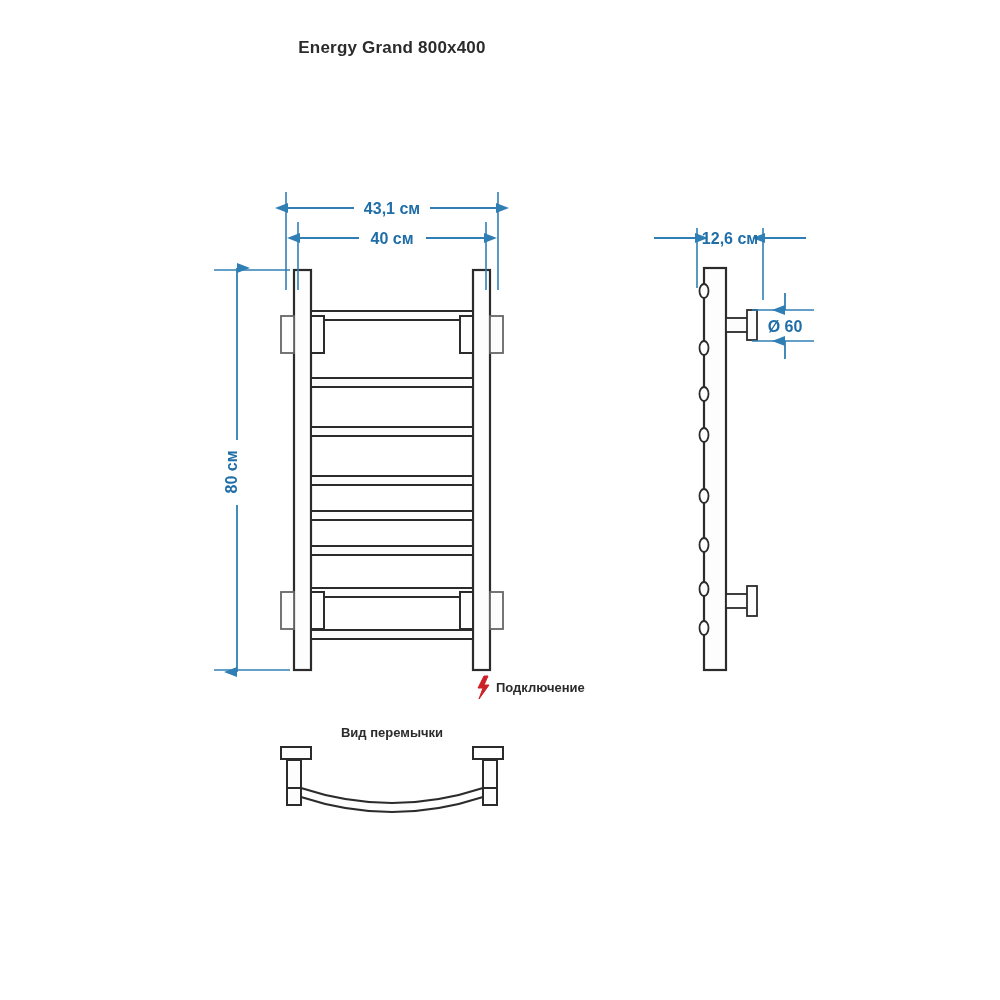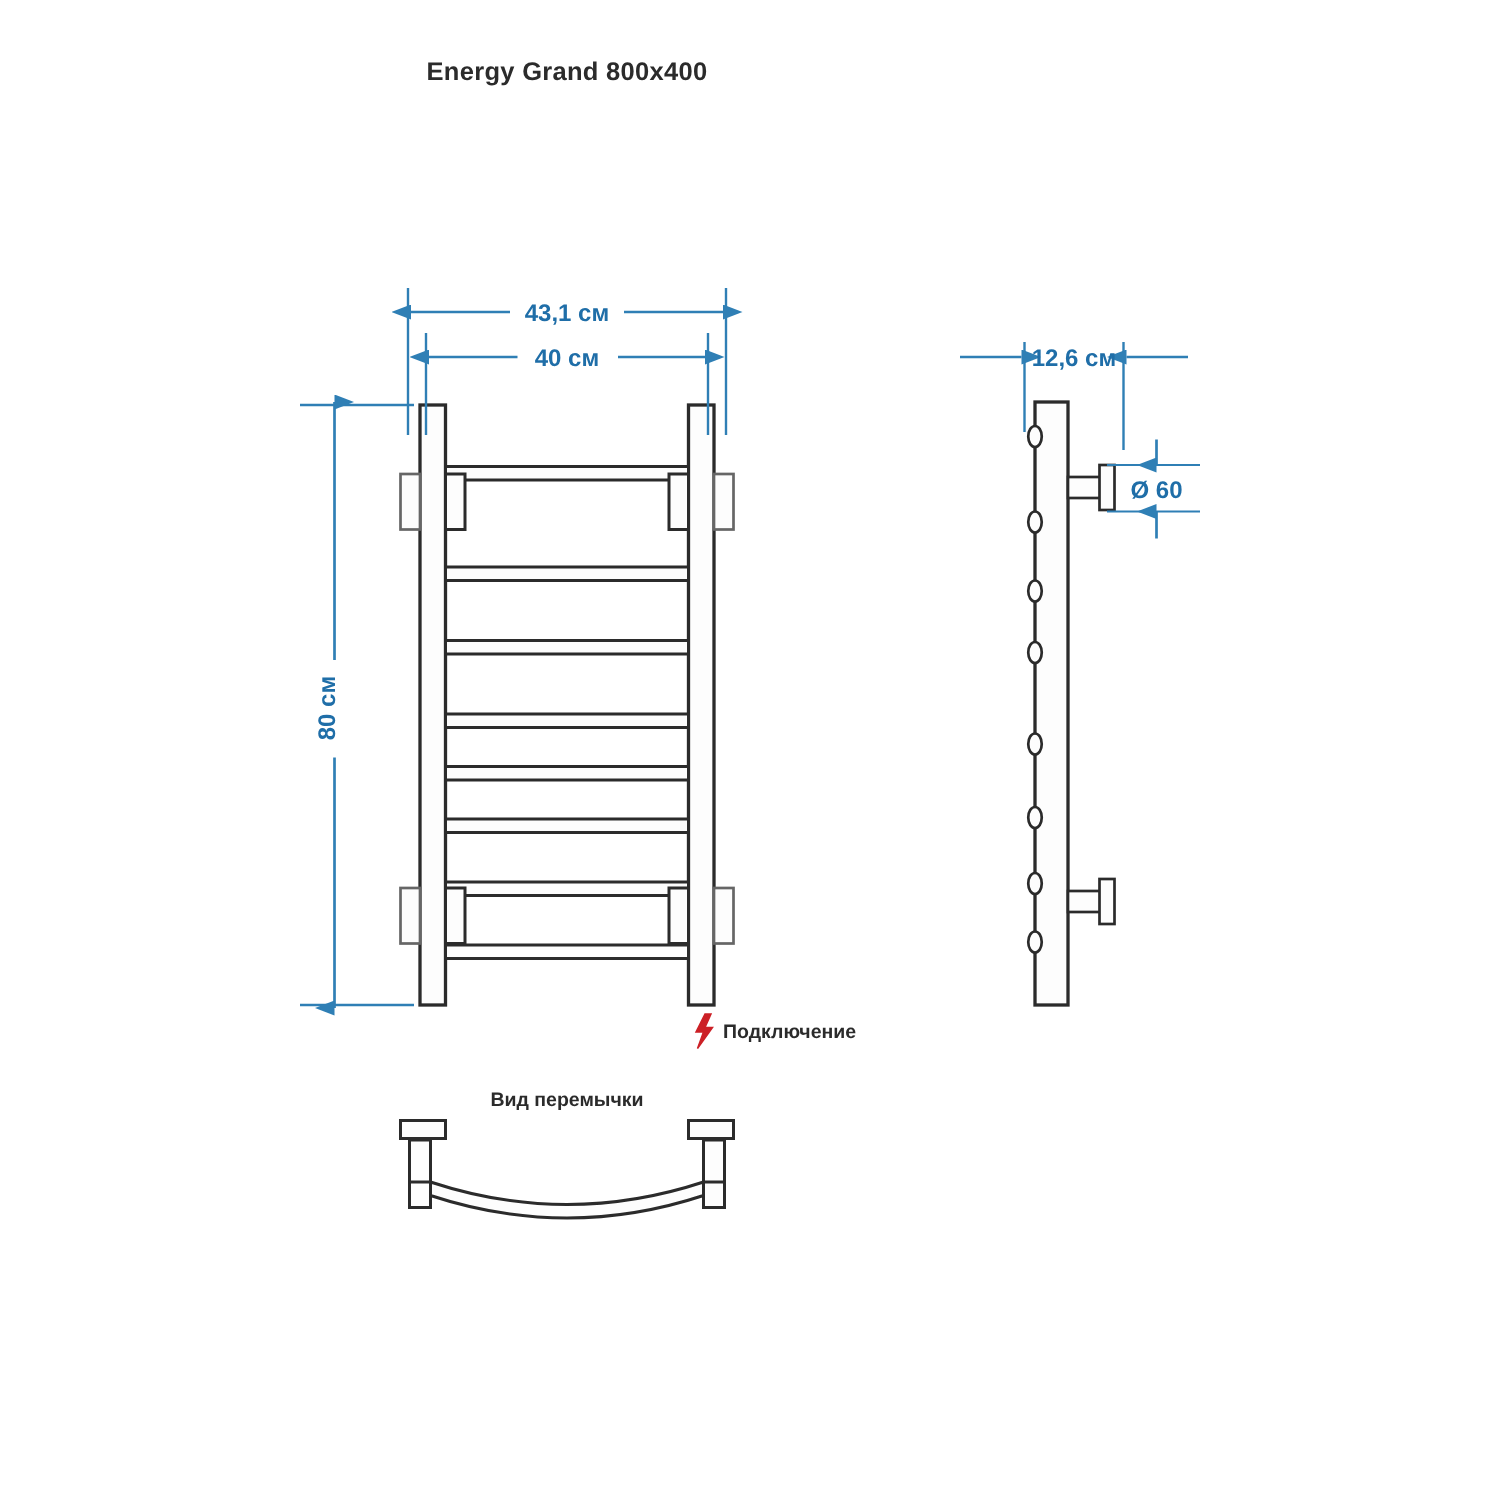--- a/index.html
+++ b/index.html
@@ -3,21 +3,21 @@
 <meta charset="utf-8">
 <style>
   html,body{margin:0;padding:0;}
   body{
     width:1000px;height:1000px;
     background:#ffffff;
     font-family:"Liberation Sans", sans-serif;
     overflow:hidden;
     position:relative;
   }
-  #stage{position:absolute;left:0;top:0;width:872px;height:1000px;}
+  #stage{position:absolute;left:14px;top:0;width:872px;height:1000px;}
   .title{
     position:absolute;
     left:0; top:38px; width:1000px;
     text-align:center;
     font-size:17px;
     font-weight:bold;
     color:#2b2b2b;
     letter-spacing:0.2px;
   }
   .title-inner{display:inline-block;transform:translateX(-122px);}

